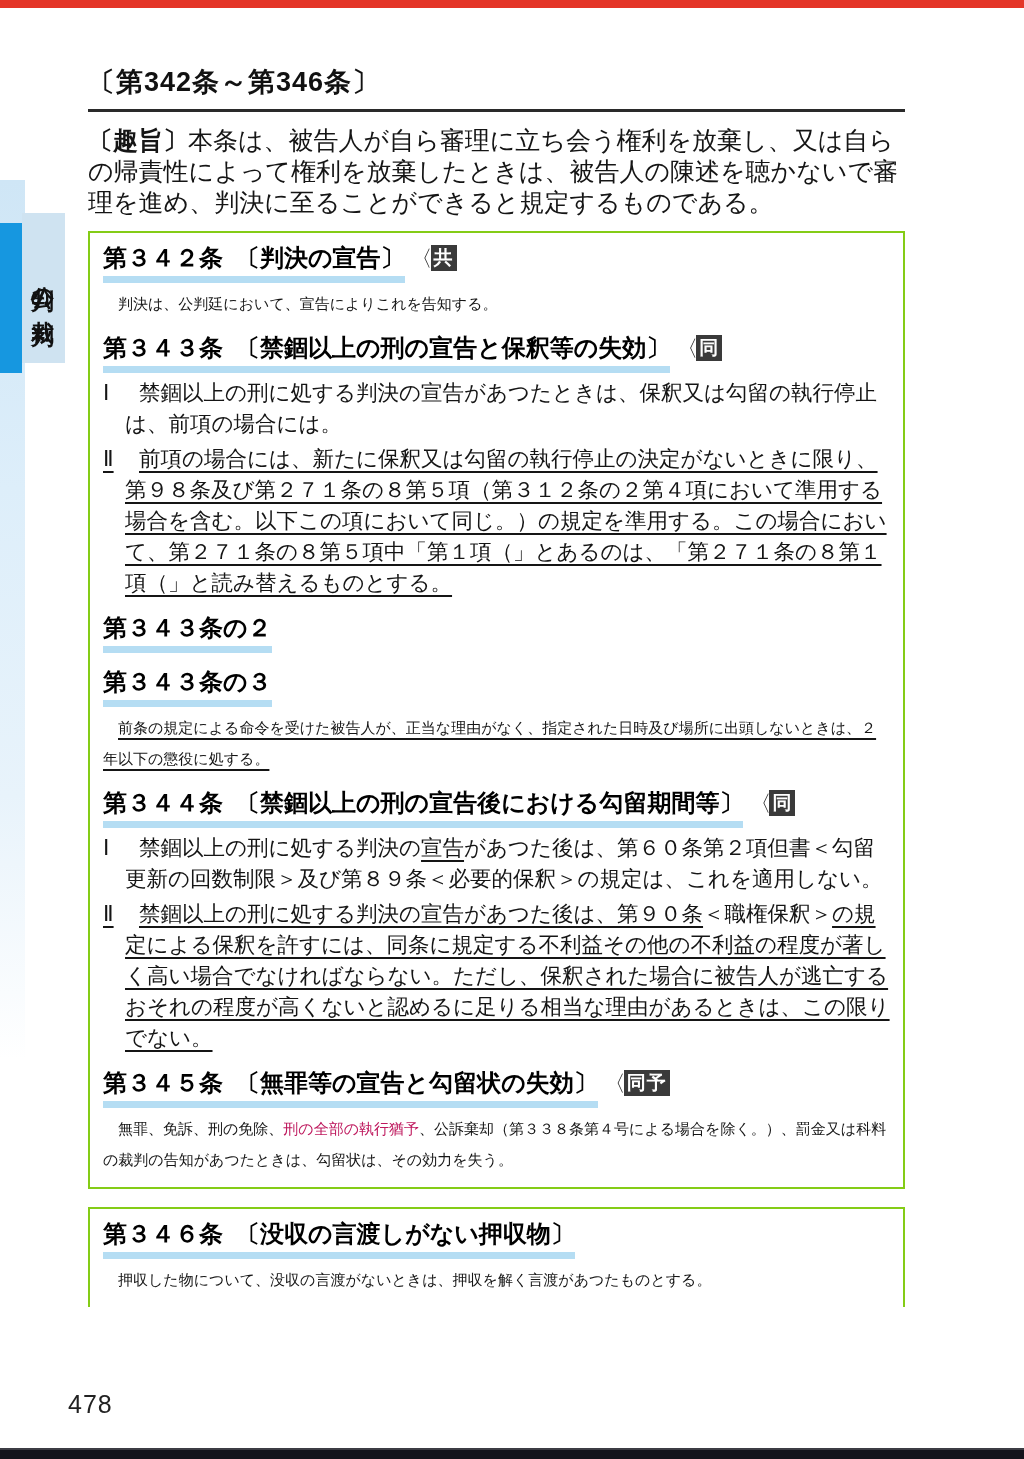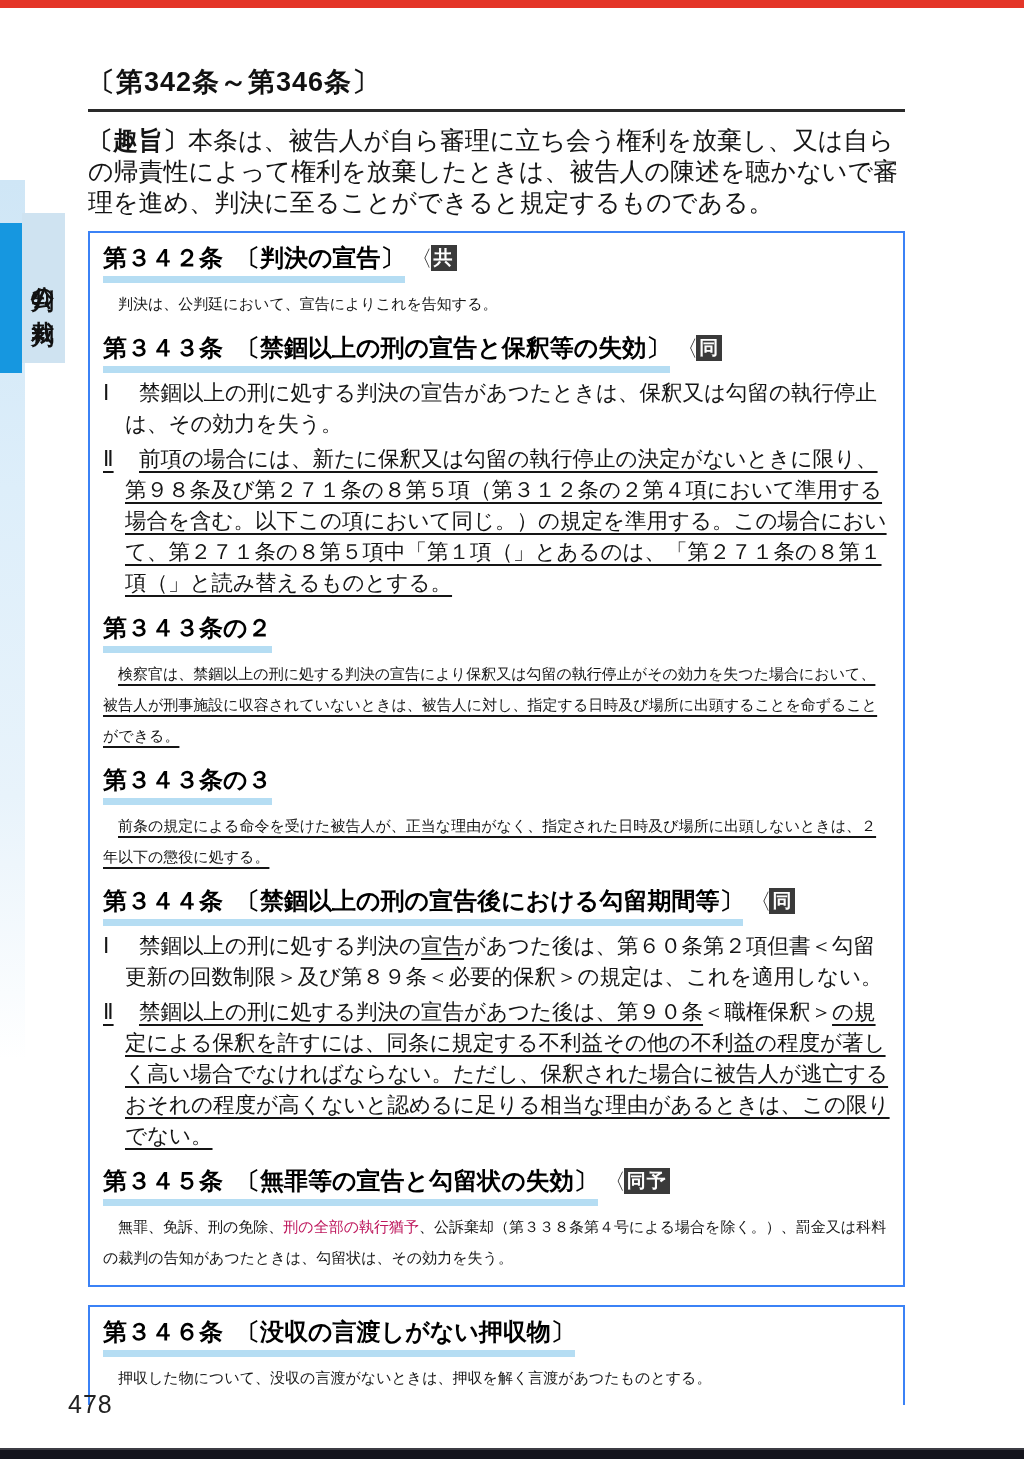--- a/index.html
+++ b/index.html
@@ -19,21 +19,21 @@
     display:flex;align-items:center;justify-content:center;}
   .side-tab .vtext{writing-mode:vertical-rl;text-orientation:upright;font-size:23px;font-weight:bold;
     letter-spacing:3px;color:#111;}
   
   .content{position:absolute;left:88px;top:40px;width:817px;margin-top:24px;}
   .page-header{font-size:27px;font-weight:bold;letter-spacing:1px;color:#111;}
   .header-rule{height:3px;background:#2a2a2a;margin-top:9px;}
   .intro{margin-top:13px;font-size:25px;line-height:31px;color:#151515;}
   .intro .lbl{font-weight:bold;}
   
-  .abox{border:2px solid #3b82f6;background:#fff;padding:6px 13px 12px 13px;margin-top:13px;}
+  .abox{border:2px solid #84cc16;background:#fff;padding:6px 13px 12px 13px;margin-top:13px;}
   .abox.open-bottom{border-bottom:none;margin-top:18px;}
   .art-h{font-size:24px;font-weight:bold;line-height:1.25;margin:14px 0 5px 0;color:#000;white-space:nowrap;}
   .art-h:first-child{margin-top:4px;}
   .hline{display:inline-block;border-bottom:7px solid #b5ddf3;padding-bottom:3px;}
   .htitle{margin-left:13px;}
   .badge{margin-left:6px;font-weight:bold;white-space:nowrap;}
   .chev{color:#2e2e2e;font-size:22px;font-weight:normal;letter-spacing:-2px;}
   .bbox{display:inline-block;background:#3a3a3a;color:#fff;font-size:19px;line-height:24px;
     padding:1px 3px;vertical-align:2px;letter-spacing:1px;}
   .body{font-size:15px;line-height:31px;margin:4px 0 0 0;color:#151515;}
@@ -61,25 +61,24 @@
   <div class="header-rule"></div>
 
   <div class="intro"><span class="lbl">〔趣旨〕</span><span>本条は、被告人が自ら審理に立ち会う権利を放棄し、又は自らの帰責性によって権利を放棄したときは、被告人の陳述を聴かないで審理を進め、判決に至ることができると規定するものである。</span></div>
 
   <div class="abox">
 
     <div class="art-h"><span class="hline"><span>第３４２条</span><span class="htitle">〔判決の宣告〕</span></span><span class="badge"><span class="chev">〈</span><span class="bbox">共</span></span></div>
     <p class="body indent"><span>判決は、公判廷において、宣告によりこれを告知する。</span></p>
 
     <div class="art-h"><span class="hline"><span>第３４３条</span><span class="htitle">〔禁錮以上の刑の宣告と保釈等の失効〕</span></span><span class="badge"><span class="chev">〈</span><span class="bbox">同</span></span></div>
-    <div class="item"><span class="marker">Ⅰ</span><span>禁錮以上の刑に処する判決の宣告があつたときは、保釈又は勾留の執行停止は、その効力を失う。</span></div>
+    <div class="item"><span class="marker">Ⅰ</span><span>禁錮以上の刑に処する判決の宣告があつたときは、保釈又は勾留の執行停止は、前項の場合には。</span></div>
     <div class="item"><span class="marker u">Ⅱ</span><span class="u">前項の場合には、新たに保釈又は勾留の執行停止の決定がないときに限り、第９８条及び第２７１条の８第５項（第３１２条の２第４項において準用する場合を含む。以下この項において同じ。）の規定を準用する。この場合において、第２７１条の８第５項中「第１項（」とあるのは、「第２７１条の８第１項（」と読み替えるものとする。</span></div>
 
     <div class="art-h"><span class="hline"><span>第３４３条の２</span></span></div>
-    <p class="body indent"><span class="u">検察官は、禁錮以上の刑に処する判決の宣告により保釈又は勾留の執行停止がその効力を失つた場合において、被告人が刑事施設に収容されていないときは、被告人に対し、指定する日時及び場所に出頭することを命ずることができる。</span></p>
 
     <div class="art-h"><span class="hline"><span>第３４３条の３</span></span></div>
     <p class="body indent"><span class="u">前条の規定による命令を受けた被告人が、正当な理由がなく、指定された日時及び場所に出頭しないときは、２年以下の懲役に処する。</span></p>
 
     <div class="art-h"><span class="hline"><span>第３４４条</span><span class="htitle">〔禁錮以上の刑の宣告後における勾留期間等〕</span></span><span class="badge"><span class="chev">〈</span><span class="bbox">同</span></span></div>
     <div class="item"><span class="marker">Ⅰ</span><span>禁錮以上の刑に処する判決の</span><span class="u">宣告</span><span>があつた後は、第６０条第２項但書＜勾留更新の回数制限＞及び第８９条＜必要的保釈＞の規定は、これを適用しない。</span></div>
     <div class="item"><span class="marker u">Ⅱ</span><span class="u">禁錮以上の刑に処する判決の宣告があつた後は、第９０条</span><span>＜職権保釈＞</span><span class="u">の規定による保釈を許すには、同条に規定する不利益その他の不利益の程度が著しく高い場合でなければならない。ただし、保釈された場合に被告人が逃亡するおそれの程度が高くないと認めるに足りる相当な理由があるときは、この限りでない。</span></div>
 
     <div class="art-h"><span class="hline"><span>第３４５条</span><span class="htitle">〔無罪等の宣告と勾留状の失効〕</span></span><span class="badge"><span class="chev">〈</span><span class="bbox">同予</span></span></div>
     <p class="body indent"><span>無罪、免訴、刑の免除、</span><span class="blue">刑の全部の執行猶予</span><span>、公訴棄却（第３３８条第４号による場合を除く。）、罰金又は科料の裁判の告知があつたときは、勾留状は、その効力を失う。</span></p>

